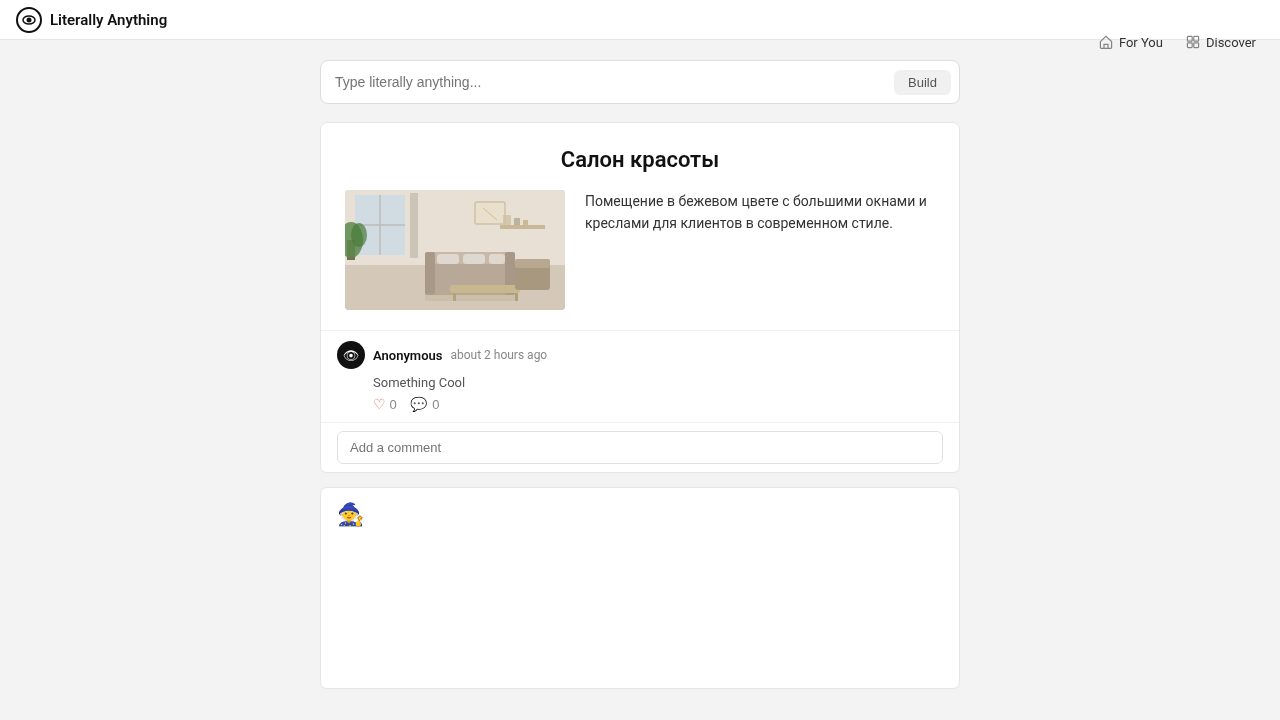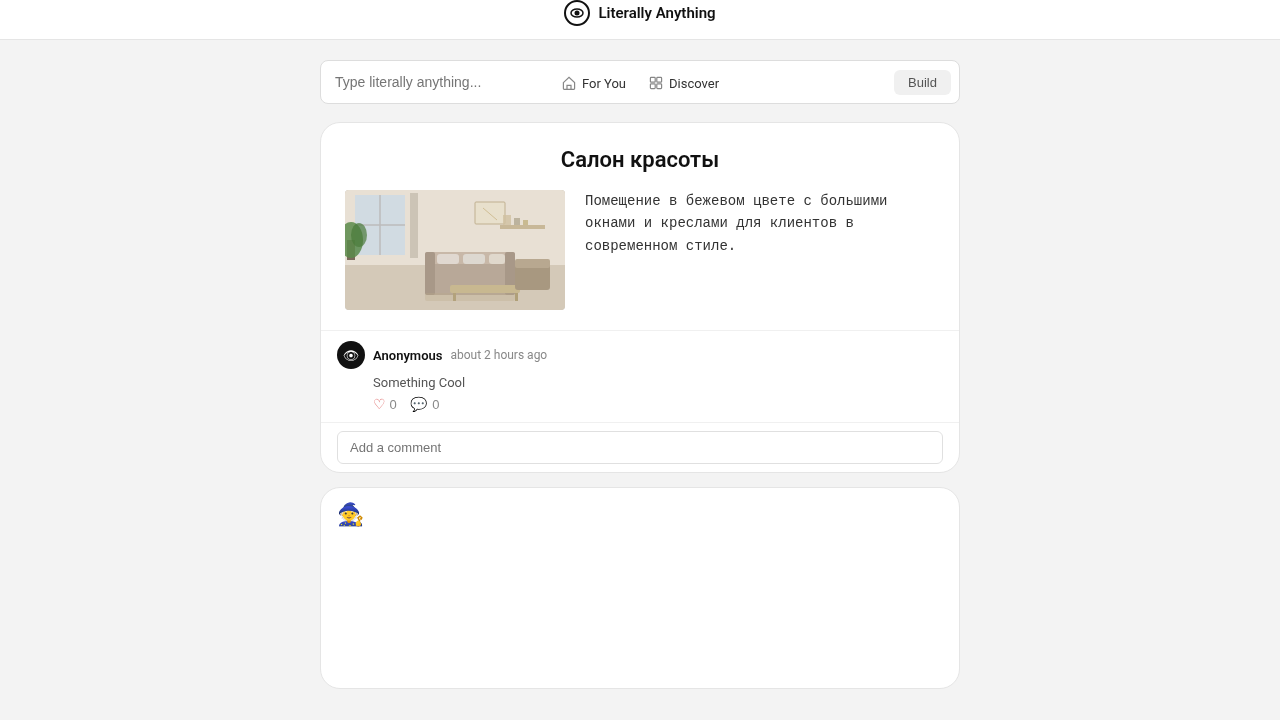--- a/index.html
+++ b/index.html
@@ -15,21 +15,20 @@
       display: flex;
       align-items: center;
       justify-content: space-between;
       background: #fff;
       border-bottom: 1px solid #e5e5e5;
       padding: 0 16px;
       height: 40px;
       position: sticky;
       top: 0;
       z-index: 100;
-      flex-direction: column;
     }
     .navbar-left {
       display: flex;
       align-items: center;
       gap: 8px;
     }
     .logo-icon {
       width: 26px;
       height: 26px;
     }
@@ -107,40 +106,39 @@
       padding: 5px 14px;
       font-size: 13px;
       color: #555;
       cursor: pointer;
       font-weight: 500;
     }
 
     
     .card {
       background: #fff;
-      border-radius: 20px;
+      border-radius: 7px;
       border: 1px solid #e5e5e5;
       margin-bottom: 14px;
       overflow: hidden;
     }
     .card-body {
       padding: 24px 24px 20px;
     }
     .card-title {
       font-size: 22px;
       font-weight: 600;
       color: #111;
       text-align: center;
       margin-bottom: 18px;
     }
     .card-content {
       display: flex;
       gap: 20px;
       align-items: flex-start;
-      font-family: Liberation Mono, monospace;
     }
     .card-image {
       width: 220px;
       min-width: 220px;
       height: 120px;
       border-radius: 4px;
       overflow: hidden;
       background: #c8c8c8;
       flex-shrink: 0;
     }

